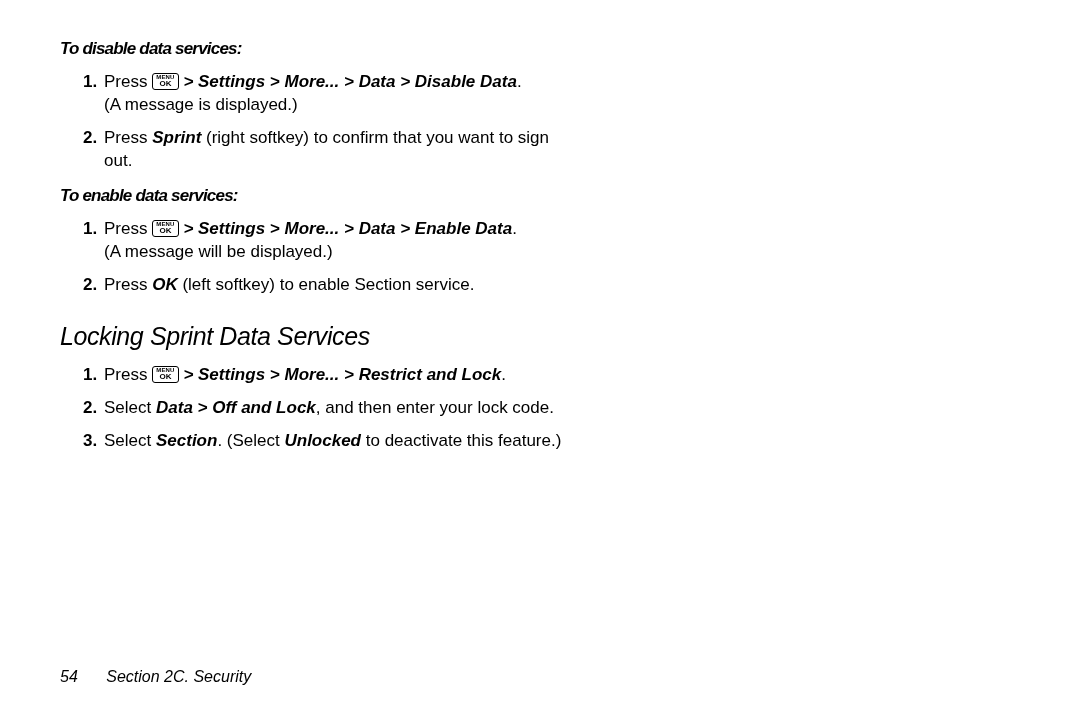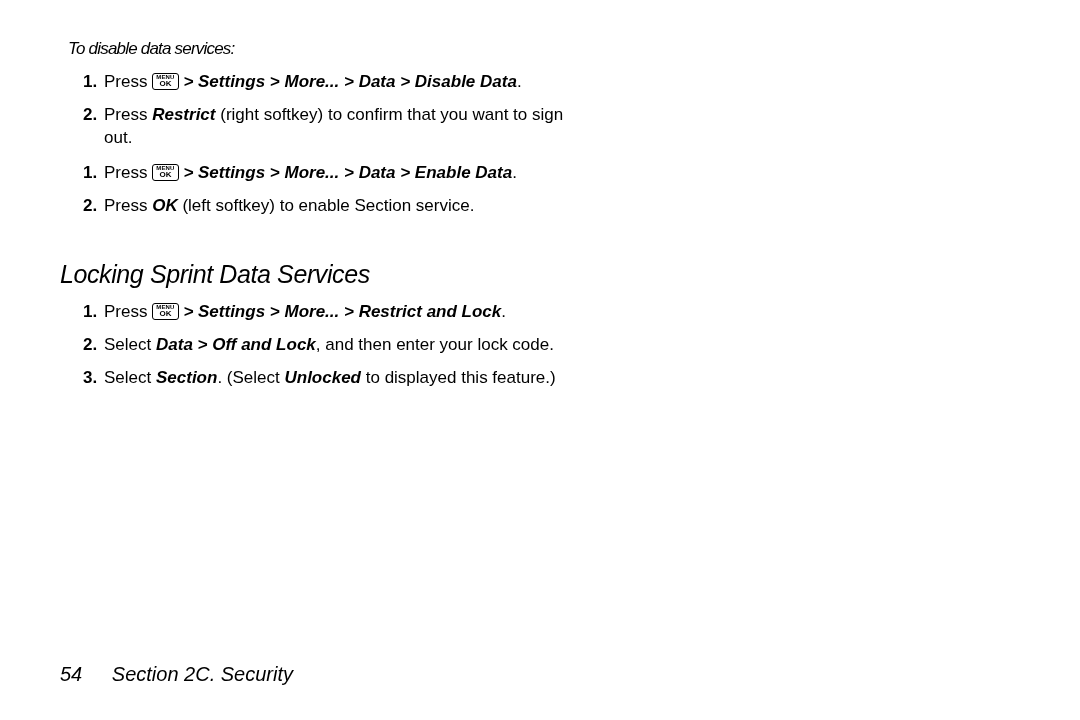--- a/index.html
+++ b/index.html
@@ -18,22 +18,23 @@
     box-sizing: border-box;
     padding: 32px 60px 0 60px;
   }
   .content {
     width: 520px;
     font-size: 17px;
     line-height: 1.35;
   }
   .subhead {
     font-style: italic;
-    margin: 6px 0 10px 8px;
+    margin: 6px 0 10px 0;
     letter-spacing: -0.3px;
+    font-weight: bold;
   }
   .tight { letter-spacing: -0.8px; }
   ol {
     margin: 0 0 12px 0;
     padding-left: 42px;
   }
   ol li {
     margin-bottom: 10px;
     padding-left: 2px;
   }
@@ -51,75 +52,78 @@
     text-align: center;
     vertical-align: 1px;
     font-style: normal;
   }
   .ok-key .menu { display:block; font-size:6px; letter-spacing:0.2px; line-height:1; }
   .ok-key .ok   { display:block; font-size:8px; line-height:1; }
   .h2 {
     font-style: italic;
     font-weight: normal;
     font-size: 25px;
-    margin: 40px 0 10px 0;
+    margin: 24px 0 10px 0;
     letter-spacing: -0.4px;
   }
   .para {
     margin: 0 0 12px 0;
   }
   .bi { font-weight: bold; font-style: italic; text-align: center; }
   .footer {
     position: absolute;
     left: 60px;
     bottom: 34px;
     font-style: italic;
-    font-size: 20px;
+    font-size: 16px;
   }
   .footer .pnum {
     font-weight: normal;
     margin-right: 24px;
     font-style: italic;
   }
 </style>
 </head>
 <body>
 
 <div class="page">
   <div class="content">
 
     <div class="subhead tight">To disable data services:</div>
     <ol>
       <li>
         <span>Press </span><span class="ok-key"><span class="menu">MENU</span><span class="ok">OK</span></span><span class="bi"> &gt; Settings &gt; More... &gt; Data &gt; Disable Data</span><span>.</span><br>
+        <span>(A message is displayed.)</span>
       </li>
       <li>
-        <span>Press </span><span class="bi">Restrict</span><span> (right softkey) to confirm that you want to sign out.</span>
+        <span>Press </span><span class="bi">Sprint</span><span> (right softkey) to confirm that you want to sign out.</span>
       </li>
     </ol>
 
+    <div class="subhead tight">To enable data services:</div>
     <ol>
       <li>
         <span>Press </span><span class="ok-key"><span class="menu">MENU</span><span class="ok">OK</span></span><span class="bi"> &gt; Settings &gt; More... &gt; Data &gt; Enable Data</span><span>.</span><br>
+        <span>(A message will be displayed.)</span>
       </li>
       <li>
         <span>Press </span><span class="bi">OK</span><span> (left softkey) to enable Section service.</span>
       </li>
     </ol>
 
     <div class="h2">Locking Sprint Data Services</div>
     <ol>
       <li>
         <span>Press </span><span class="ok-key"><span class="menu">MENU</span><span class="ok">OK</span></span><span class="bi"> &gt; Settings &gt; More... &gt; Restrict and Lock</span><span>.</span>
       </li>
       <li>
         <span>Select </span><span class="bi">Data &gt; Off and Lock</span><span>, and then enter your lock code.</span>
       </li>
       <li>
-        <span>Select </span><span class="bi">Section</span><span>. (Select </span><span class="bi">Unlocked</span><span> to displayed this feature.)</span>
+        <span>Select </span><span class="bi">Section</span><span>. (Select </span><span class="bi">Unlocked</span><span> to deactivate this feature.)</span>
       </li>
     </ol>
 
   </div>
 
   <div class="footer">
     <span class="pnum">54</span>
     <span>Section 2C. Security</span>
   </div>
 </div>

